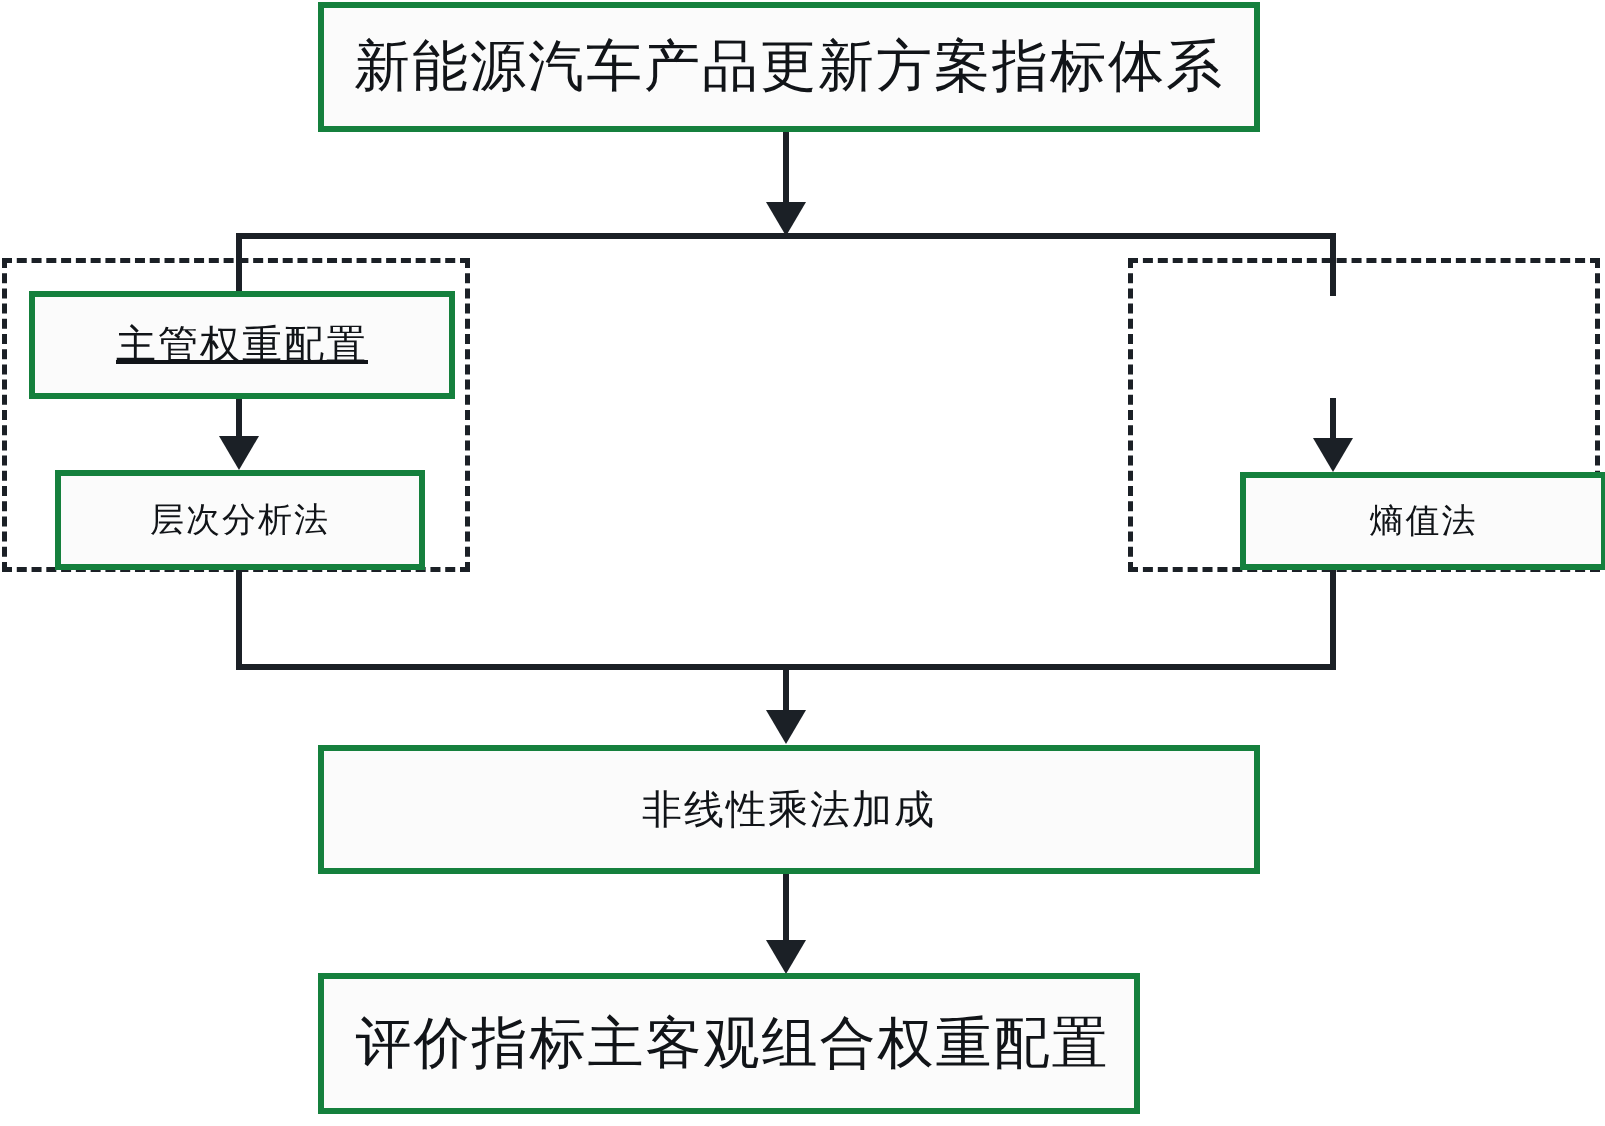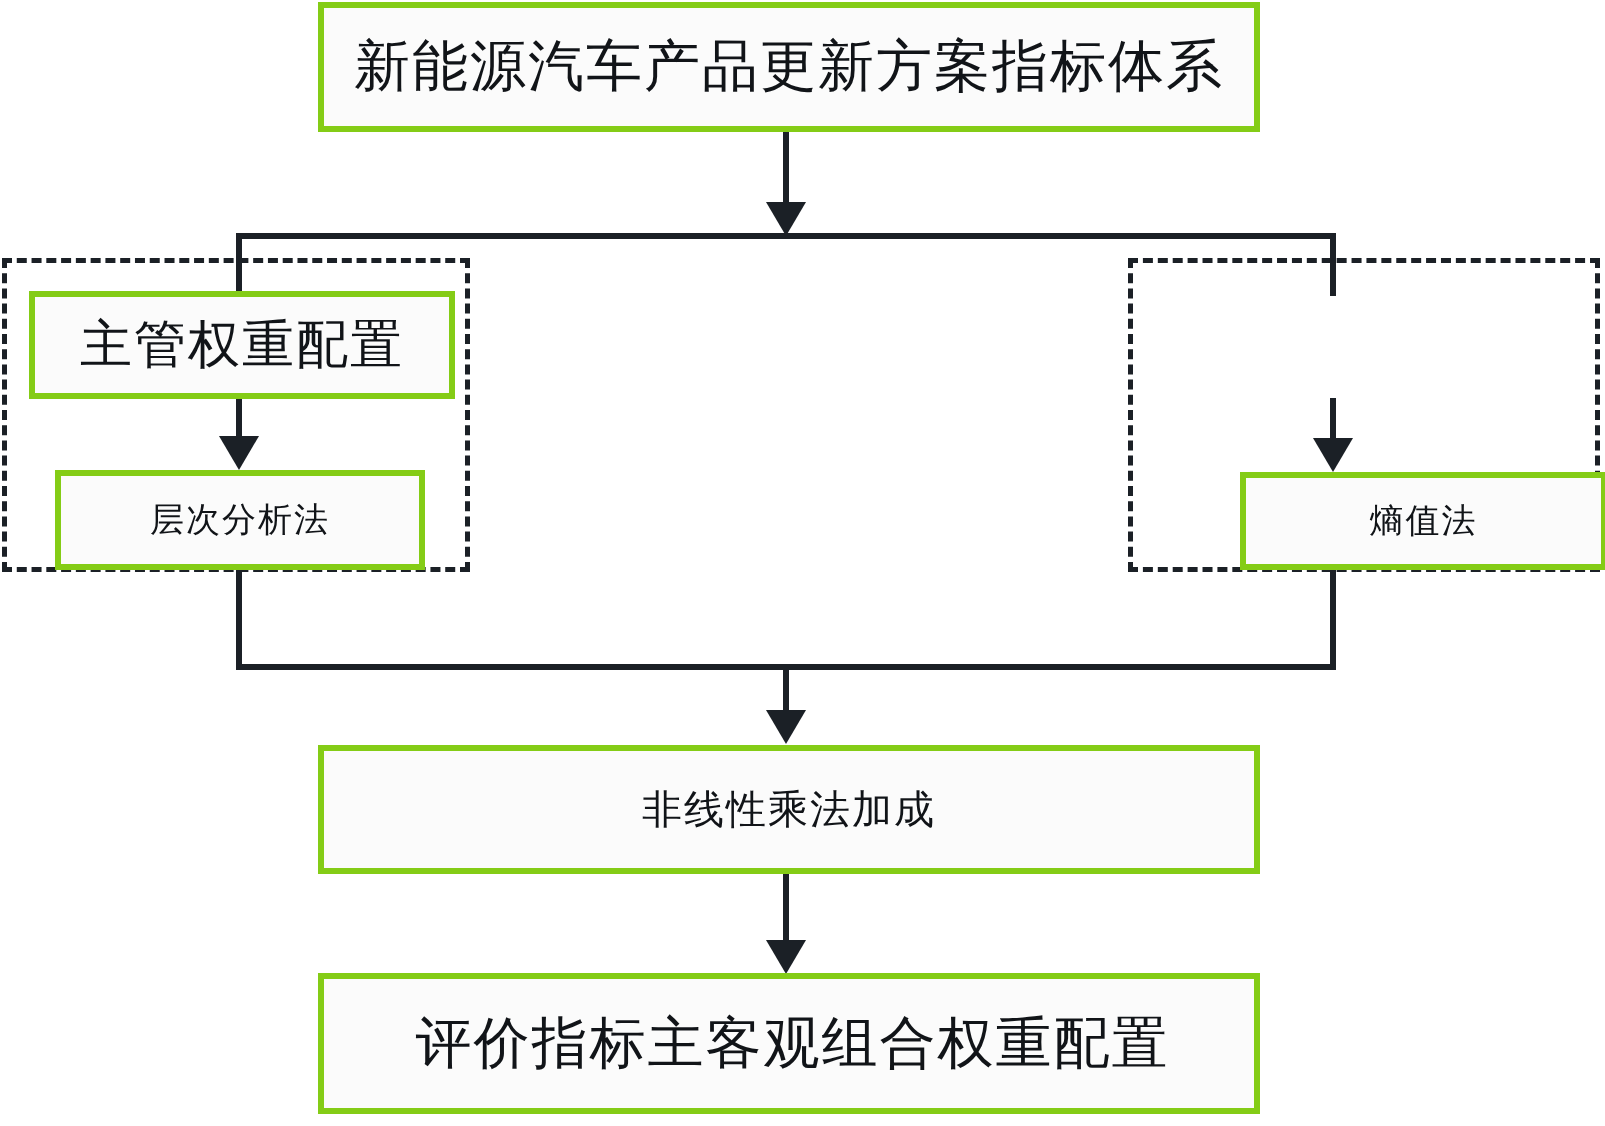--- a/index.html
+++ b/index.html
@@ -12,32 +12,32 @@
     width: 1605px;
     height: 1126px;
     background: #ffffff;
     font-family: "Liberation Serif", "DejaVu Serif", serif;
     overflow: hidden;
   }
   .node {
     position: absolute;
     box-sizing: border-box;
     background: #fbfbfb;
-    border: 6px solid #84cc16;
+    border: 6px solid #15803d;
     display: flex;
     align-items: center;
     justify-content: center;
     text-align: center;
     color: #111418;
     line-height: 1.1;
     letter-spacing: 2px;
     white-space: nowrap;
   }
   .node.lvl1 { font-size: 56px; }
-  .node.lvl2 { font-size: 52px; }
+  .node.lvl2 { font-size: 40px; text-decoration: underline; }
   .node.lvl3 { font-size: 34px; }
   .node.lvl4 { font-size: 40px; }
   .node.lvl5 { font-size: 56px; }
 
   .group-dashed {
     position: absolute;
     box-sizing: border-box;
     border: 5px dashed #1b2026;
     background: transparent;
   }
@@ -99,15 +99,15 @@
   <div class="hline" style="left:236px; top:664px; width:1100px;"></div>
 
   <div class="vline" style="left:783px; top:664px; height:48px;"></div>
   <div class="arrowhead" style="left:766px; top:710px;"></div>
 
   <div class="node lvl4" style="left:318px; top:745px; width:942px; height:129px;">非线性乘法加成</div>
 
   <div class="vline" style="left:783px; top:874px; height:68px;"></div>
   <div class="arrowhead" style="left:766px; top:940px;"></div>
 
-  <div class="node lvl5" style="left:318px; top:973px; width:942px; height:141px;padding-left:7px;">评价指标主客观组合权重配置</div>
+  <div class="node lvl5" style="left:318px; top:973px; width:822px; height:141px;padding-left:7px;">评价指标主客观组合权重配置</div>
 
 </div>
 
 </body></html>

